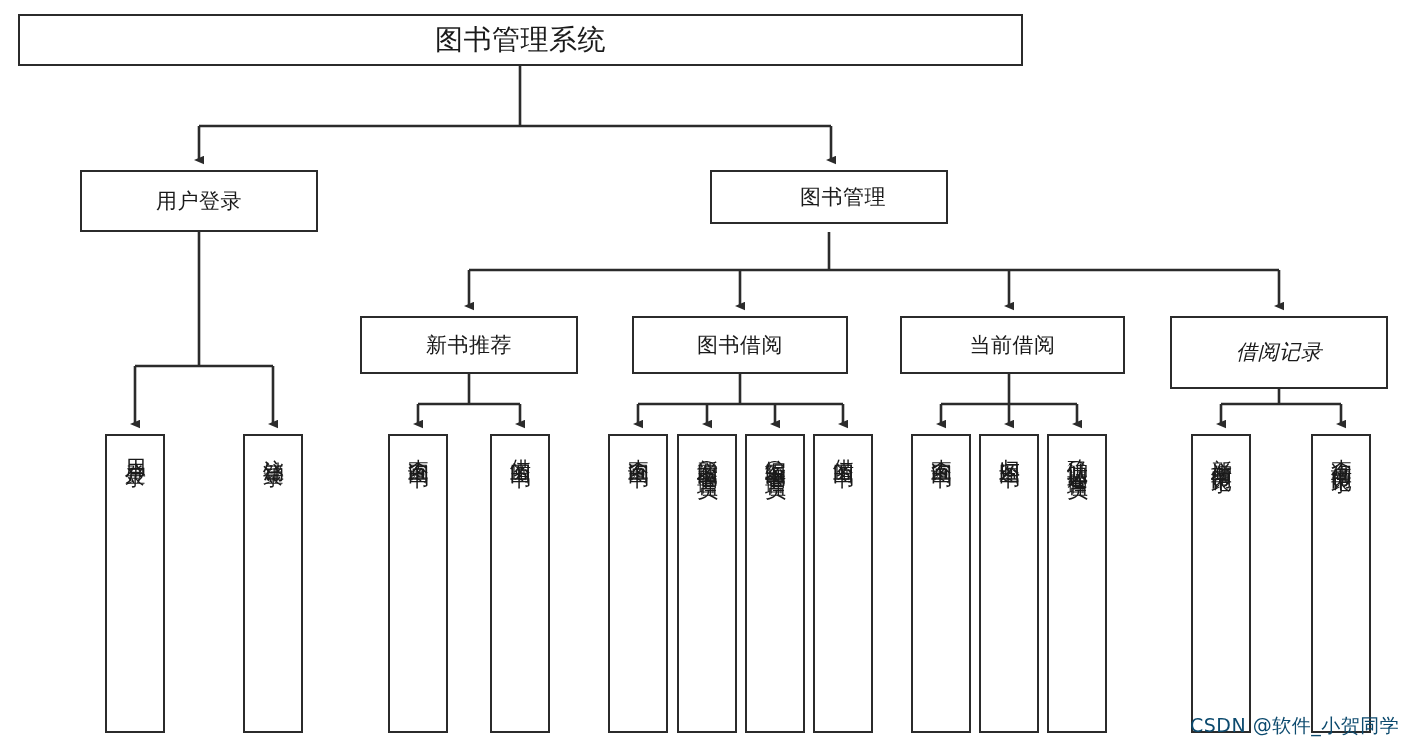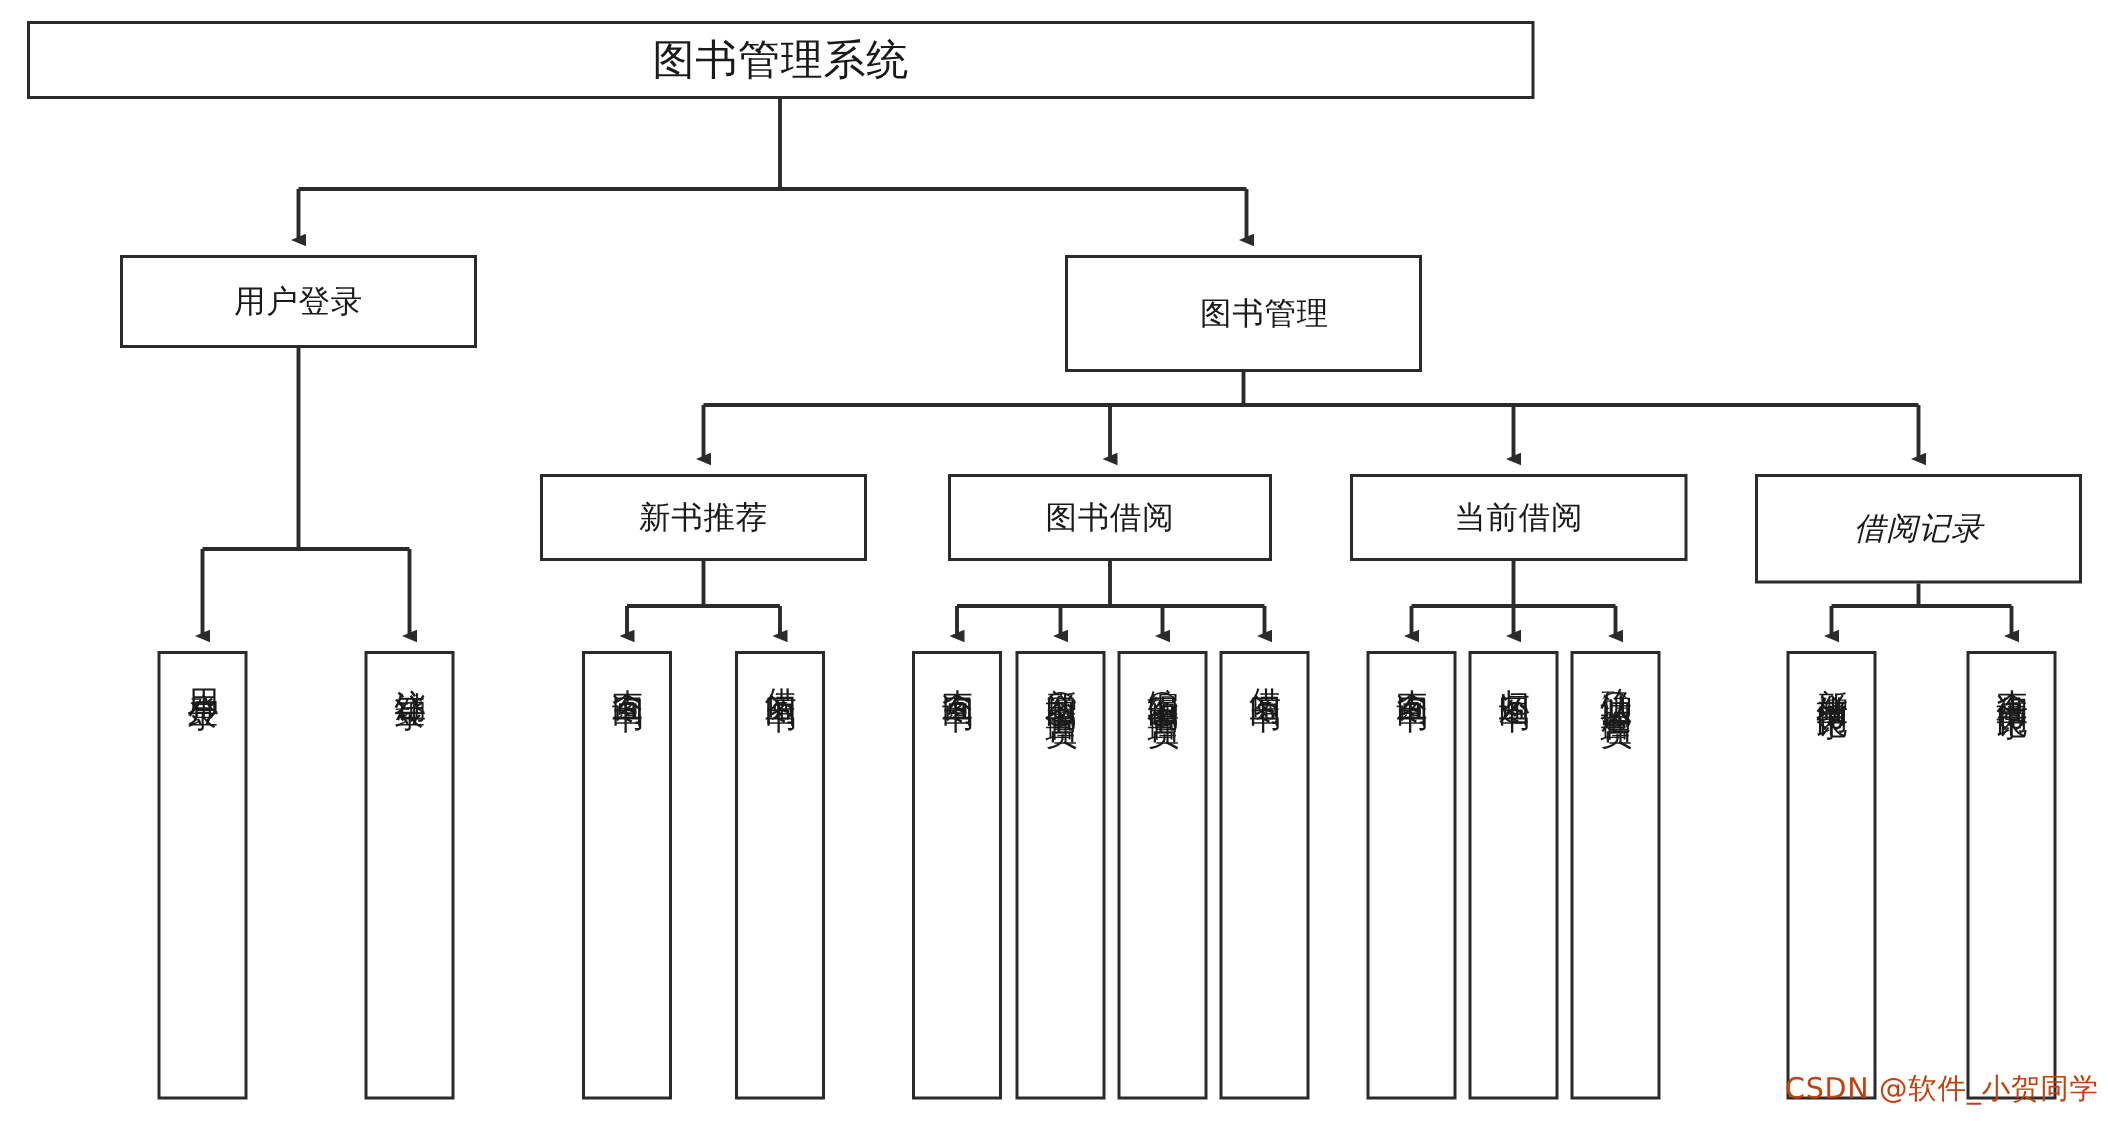--- a/index.html
+++ b/index.html
@@ -62,21 +62,21 @@
     font-size: 21px;
     line-height: 1.0;
     letter-spacing: 3px;
     white-space: nowrap;
   }
   .watermark {
     position: absolute;
     left: 1190px;
     top: 713px;
     font-size: 19px;
-    color: #c2410c;
+    color: #0c4a6e;
     letter-spacing: 0.5px;
     white-space: nowrap;
     z-index: 5;
   }
 </style>
 </head>
 <body>
 
 <div id="canvas">
 
@@ -130,21 +130,21 @@
     </g>
   </svg>
 
   <div class="node horiz root" style="left:18px; top:14px; width:1005px; height:52px;">
     <span class="label">图书管理系统</span>
   </div>
 
   <div class="node horiz" style="left:80px; top:170px; width:238px; height:62px;">
     <span class="label">用户登录</span>
   </div>
-  <div class="node horiz" style="left:710px; top:170px; width:238px; height:78px;padding-left:28px;">
+  <div class="node horiz" style="left:710px; top:170px; width:238px; height:54px;padding-left:28px;">
     <span class="label">图书管理</span>
   </div>
 
   <div class="node horiz" style="left:632px; top:316px; width:216px; height:58px;">
     <span class="label">图书借阅</span>
   </div>
   <div class="node horiz" style="left:360px; top:316px; width:218px; height:58px;">
     <span class="label">新书推荐</span>
   </div>
   <div class="node horiz" style="left:900px; top:316px; width:225px; height:58px;">

